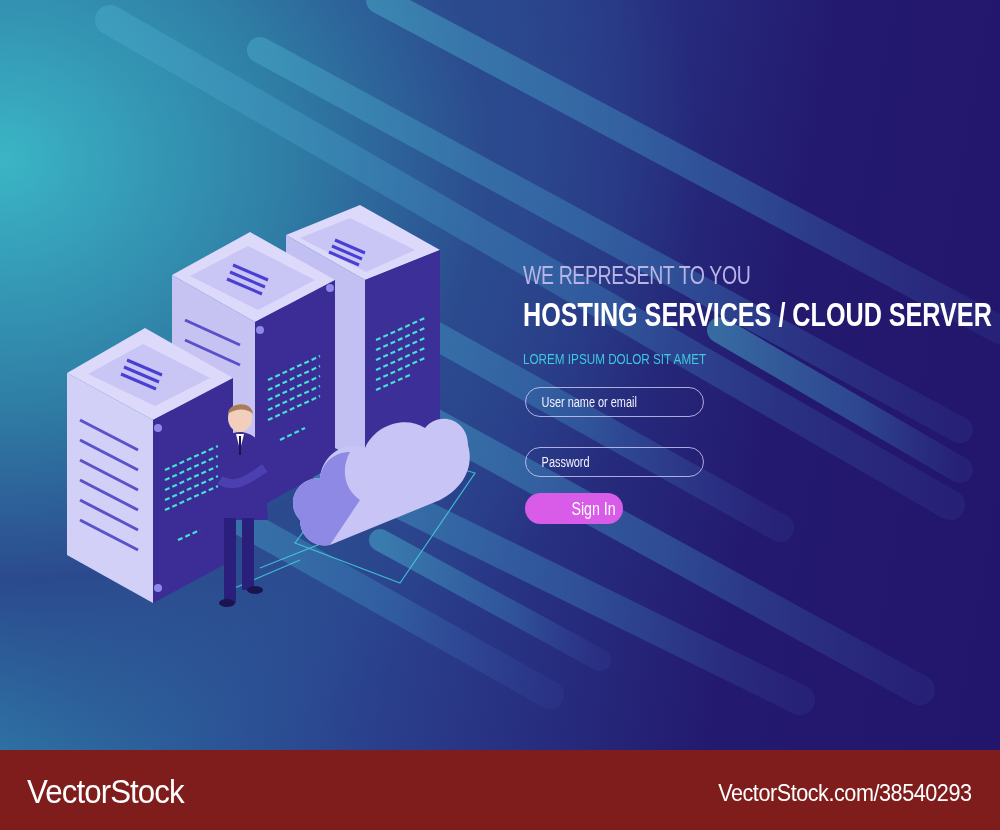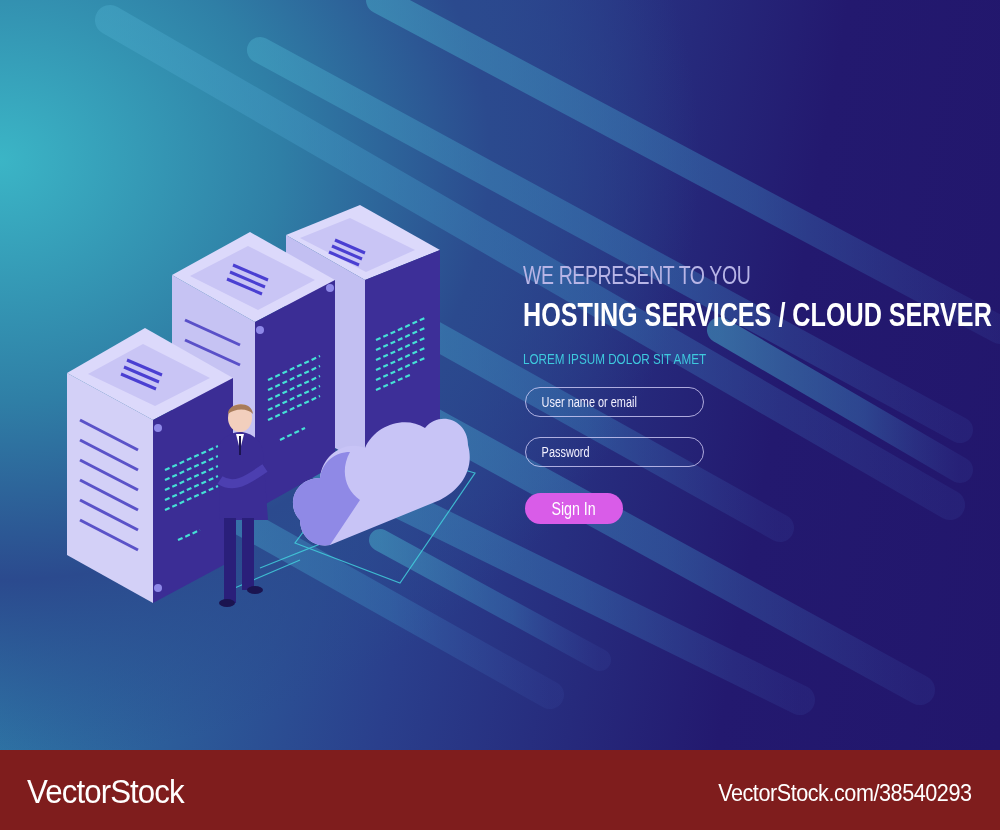--- a/index.html
+++ b/index.html
@@ -8,21 +8,21 @@
     background: radial-gradient(ellipse 700px 600px at 0px 160px, #3bb5c6 0%, #2f7fa6 40%, #2b4a8e 70%, transparent 100%),
                 linear-gradient(100deg, #2f86ad 0%, #2a3f8c 45%, #23196f 75%, #22166c 100%); }
   .stripes { position:absolute; left:0; top:0; width:1000px; height:750px; }
   .headline-block { position:absolute; left:523px; top:258px; }
   .eyebrow { font-family:"Liberation Sans Narrow","Liberation Sans", sans-serif; font-size:25px; color:#b8b5e6; letter-spacing:-0.5px; transform:scaleX(0.78); transform-origin:left; white-space:nowrap; font-weight:normal; line-height:34px;}
   .title { font-size:34px; color:#ffffff; font-weight:bold; transform:scaleX(0.74); transform-origin:left; white-space:nowrap; line-height:40px; margin-top:2px;}
   .subtitle { font-size:15px; color:#3ec9de; transform:scaleX(0.78); transform-origin:left; white-space:nowrap; margin-top:16px; }
   .field { position:absolute; left:525px; width:179px; height:30px; border:1.4px solid rgba(220,215,255,0.75); border-radius:16px; box-sizing:border-box; }
   .field input { background:transparent; border:none; outline:none; color:#f3f1ff; font-size:14px; width:200px; height:28px; padding:0 0 0 20px; font-family:"Liberation Sans", sans-serif; transform:scaleX(0.78); transform-origin:left; }
   .field input::placeholder { color:#f3f1ff; opacity:1; }
-  .signin { position:absolute; left:525px; top:493px; width:98px; height:31px; border-radius:16px; background:#d95ce8; border:none; color:#fff; font-size:19px; font-family:"Liberation Sans", sans-serif; padding:0; }
+  .signin { position:absolute; left:525px; top:493px; width:98px; height:31px; border-radius:16px; background:#d95ce8; border:none; color:#fff; font-size:19px; font-family:"Liberation Sans", sans-serif; padding:0;text-align:right; }
   .signin span { display:inline-block; transform:scaleX(0.75); }
   .illus { position:absolute; left:0; top:0; width:1000px; height:750px; }
   .footer { position:absolute; left:0; top:750px; width:1000px; height:80px; background:#7f1d1d; }
   .brand { position:absolute; left:27px; top:22px; font-size:34px; color:#fff; letter-spacing:-1px; transform:scaleX(0.92); transform-origin:left; }
   .ref { position:absolute; right:28px; top:29px; font-size:24px; color:#fff; letter-spacing:-0.5px; transform:scaleX(0.9); transform-origin:right; }
 </style>
 </head>
 <body>
 
 <div class="hero">
@@ -153,21 +153,21 @@
   <div class="headline-block">
     <div class="eyebrow">WE REPRESENT TO YOU</div>
     <div class="title">HOSTING SERVICES / CLOUD SERVER</div>
     <div class="subtitle">LOREM IPSUM DOLOR SIT AMET</div>
   </div>
 
   <form>
     <div class="field" style="top:387px;">
       <input type="text" placeholder="User name or email" style="">
     </div>
-    <div class="field" style="top:437px;">
+    <div class="field" style="top:447px;">
       <input type="password" placeholder="Password" style="">
     </div>
     <button class="signin" type="submit">
       <span>Sign In</span>
     </button>
   </form>
 </div>
 
 <div class="footer">
   <div class="brand">VectorStock</div>

